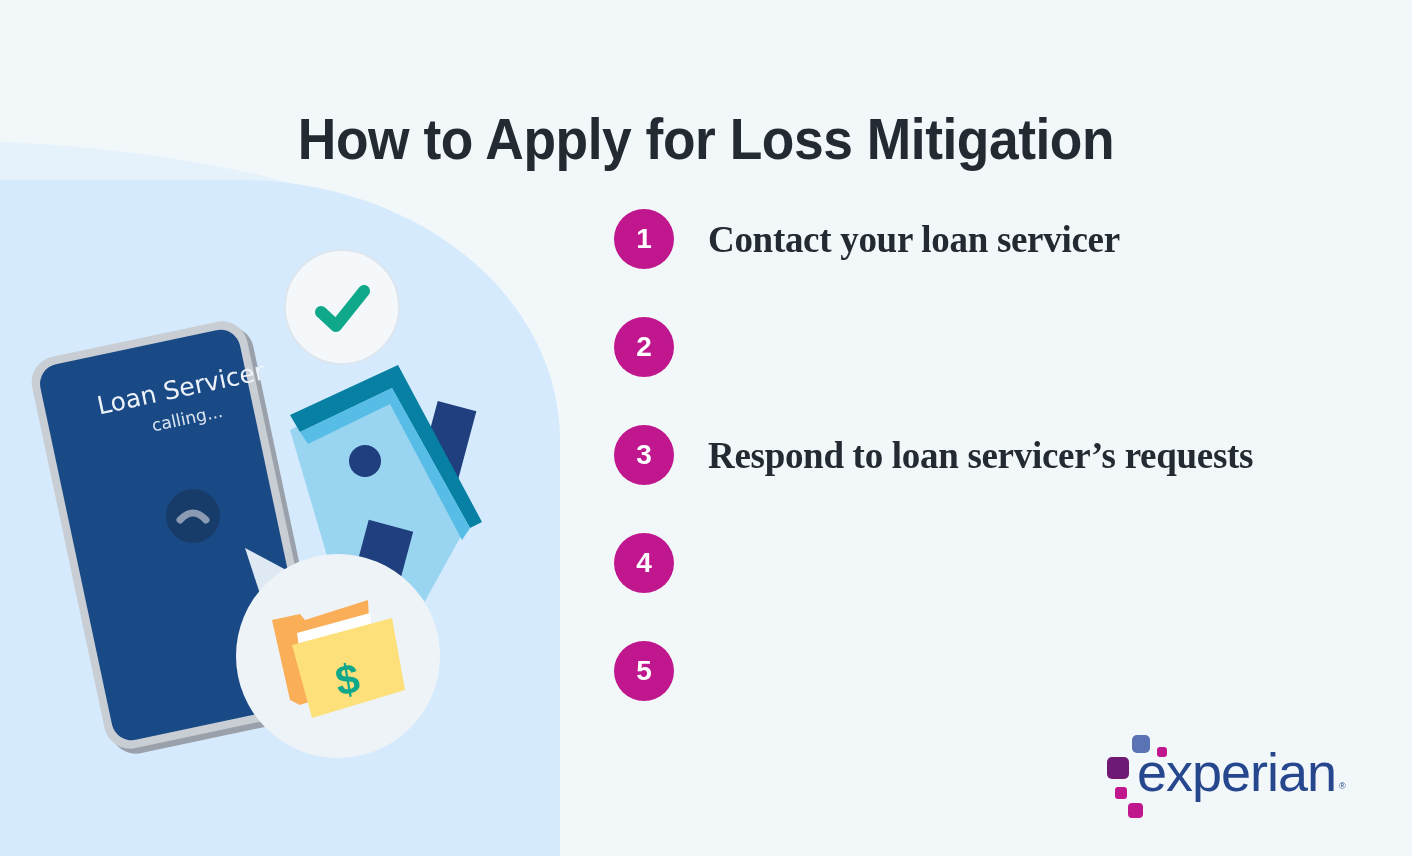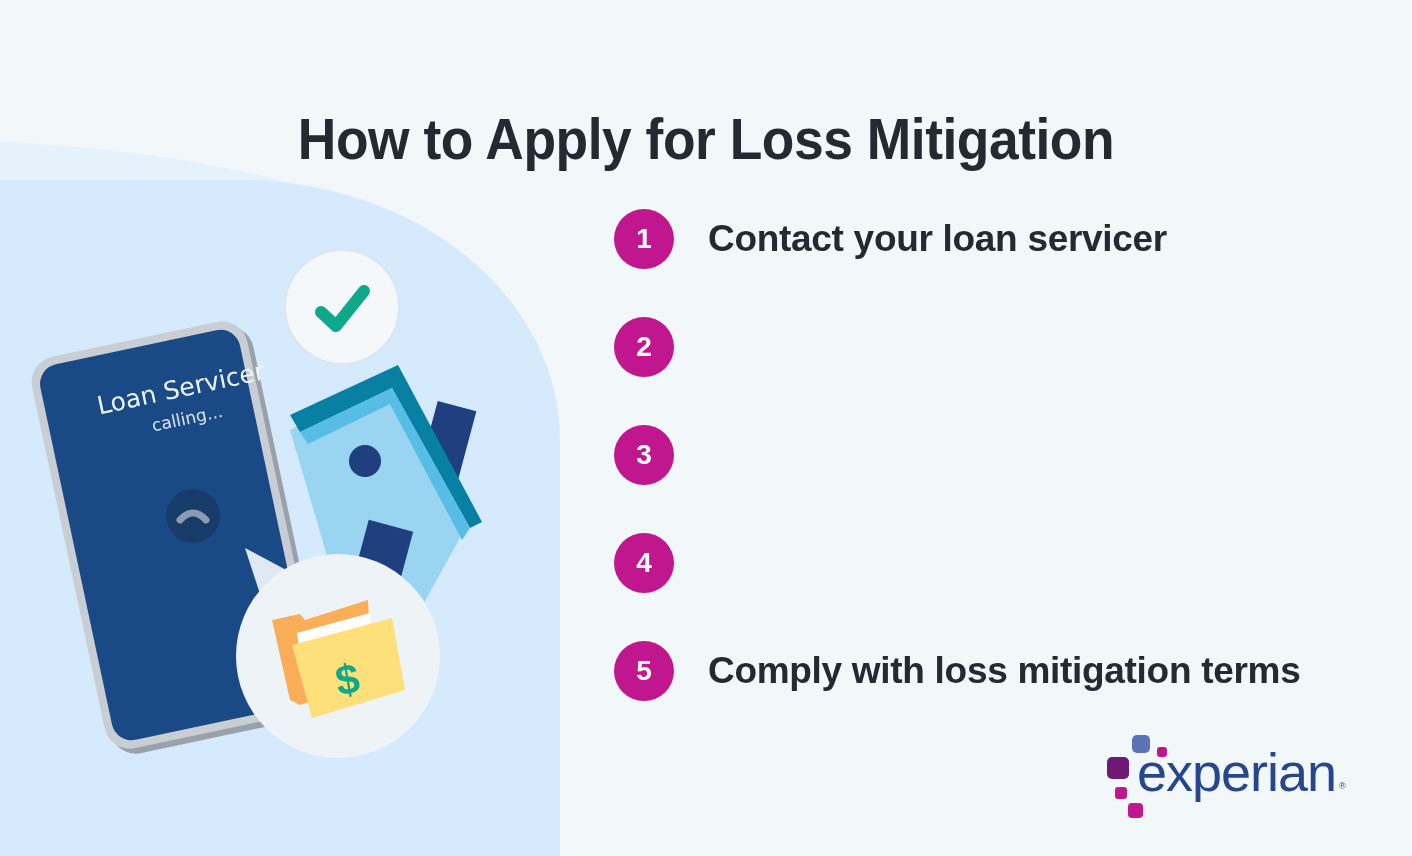--- a/index.html
+++ b/index.html
@@ -38,20 +38,21 @@
     background: #c0168e;
     color: #fff; font-size: 28px; font-weight: bold;
     display: flex; align-items: center; justify-content: center;
     flex: 0 0 auto;
   }
   .step-text {
     margin-left: 34px;
     font-size: 37px; font-weight: bold; color: #232a32;
     white-space: nowrap;
     letter-spacing: -0.3px;
+    font-family: Liberation Serif, serif;
   }
   .logo { position: absolute; left: 1105px; top: 735px; width: 250px; height: 85px; }
   .logo-word {
     position: absolute; left: 32px; top: 6px;
     font-size: 54px; color: #26478d; letter-spacing: -1px;
   }
   .logo-reg {
     position: absolute; left: 234px; top: 46px; font-size: 9px; color: #26478d;
   }
   .sq { position: absolute; border-radius: 5px; }
@@ -109,27 +110,27 @@
 <div class="steps">
   <div class="step">
     <div class="badge">1</div>
     <div class="step-text">Contact your loan servicer</div>
   </div>
   <div class="step">
     <div class="badge">2</div>
   </div>
   <div class="step">
     <div class="badge">3</div>
+    <div class="step-text">Respond to loan servicer’s requests</div>
   </div>
   <div class="step">
     <div class="badge">4</div>
   </div>
   <div class="step">
     <div class="badge">5</div>
-    <div class="step-text">Comply with loss mitigation terms</div>
   </div>
 </div>
 
 <div class="logo">
   <div class="sq" style="left:27px;top:0;width:18px;height:18px;background:#5a73b4;"></div>
   <div class="sq" style="left:52px;top:12px;width:10px;height:10px;background:#c0168e;border-radius:3px;"></div>
   <div class="sq" style="left:2px;top:22px;width:22px;height:22px;background:#6e1a74;"></div>
   <div class="sq" style="left:10px;top:52px;width:12px;height:12px;background:#c0168e;border-radius:3px;"></div>
   <div class="sq" style="left:23px;top:68px;width:15px;height:15px;background:#c0168e;border-radius:4px;"></div>
   <div class="logo-word">experian</div>

